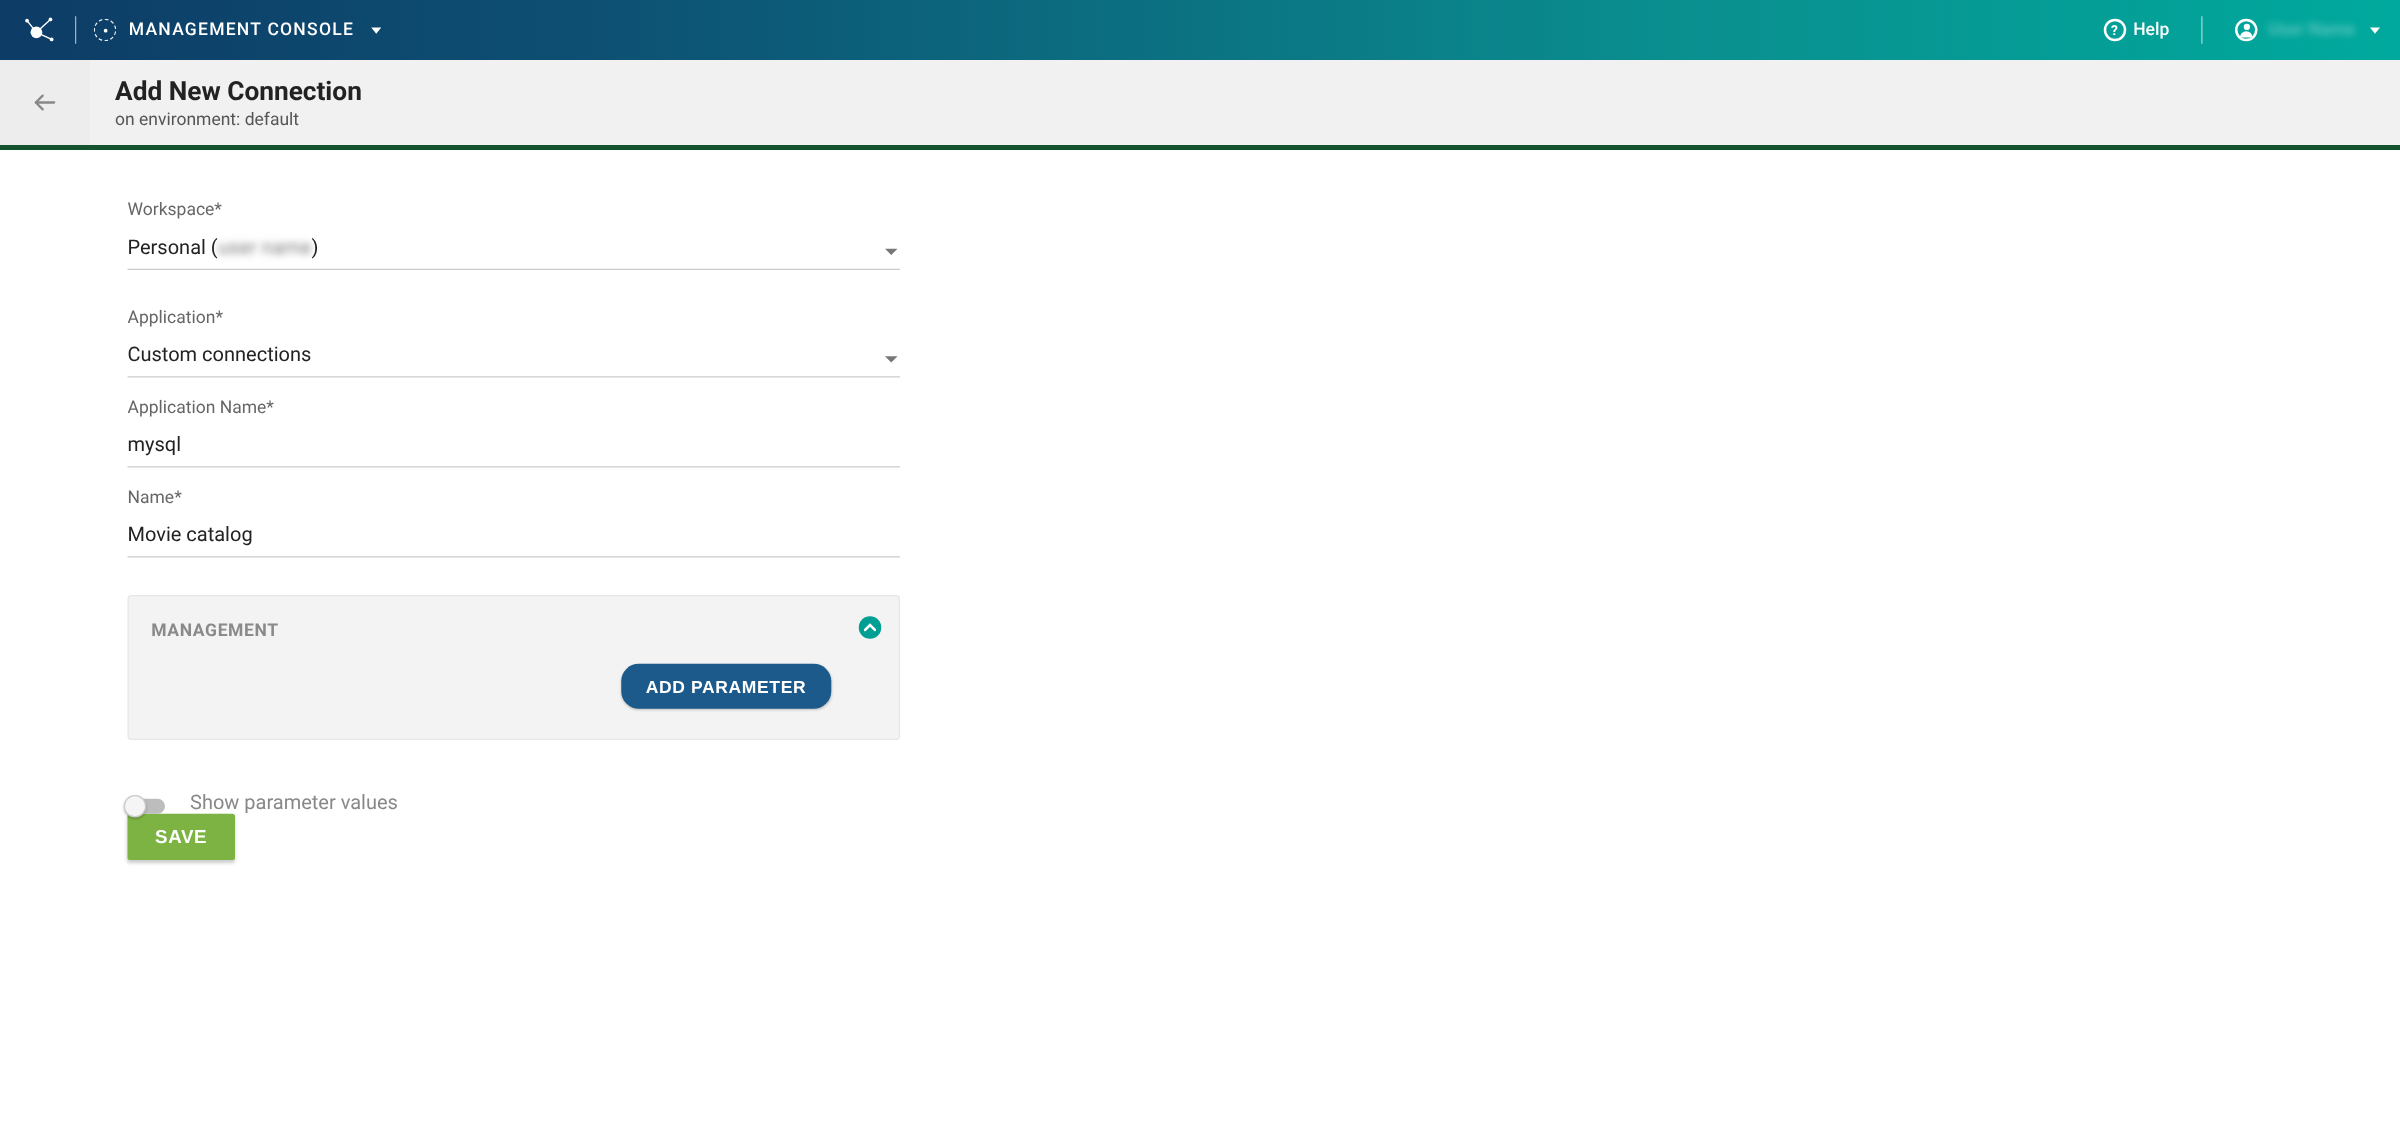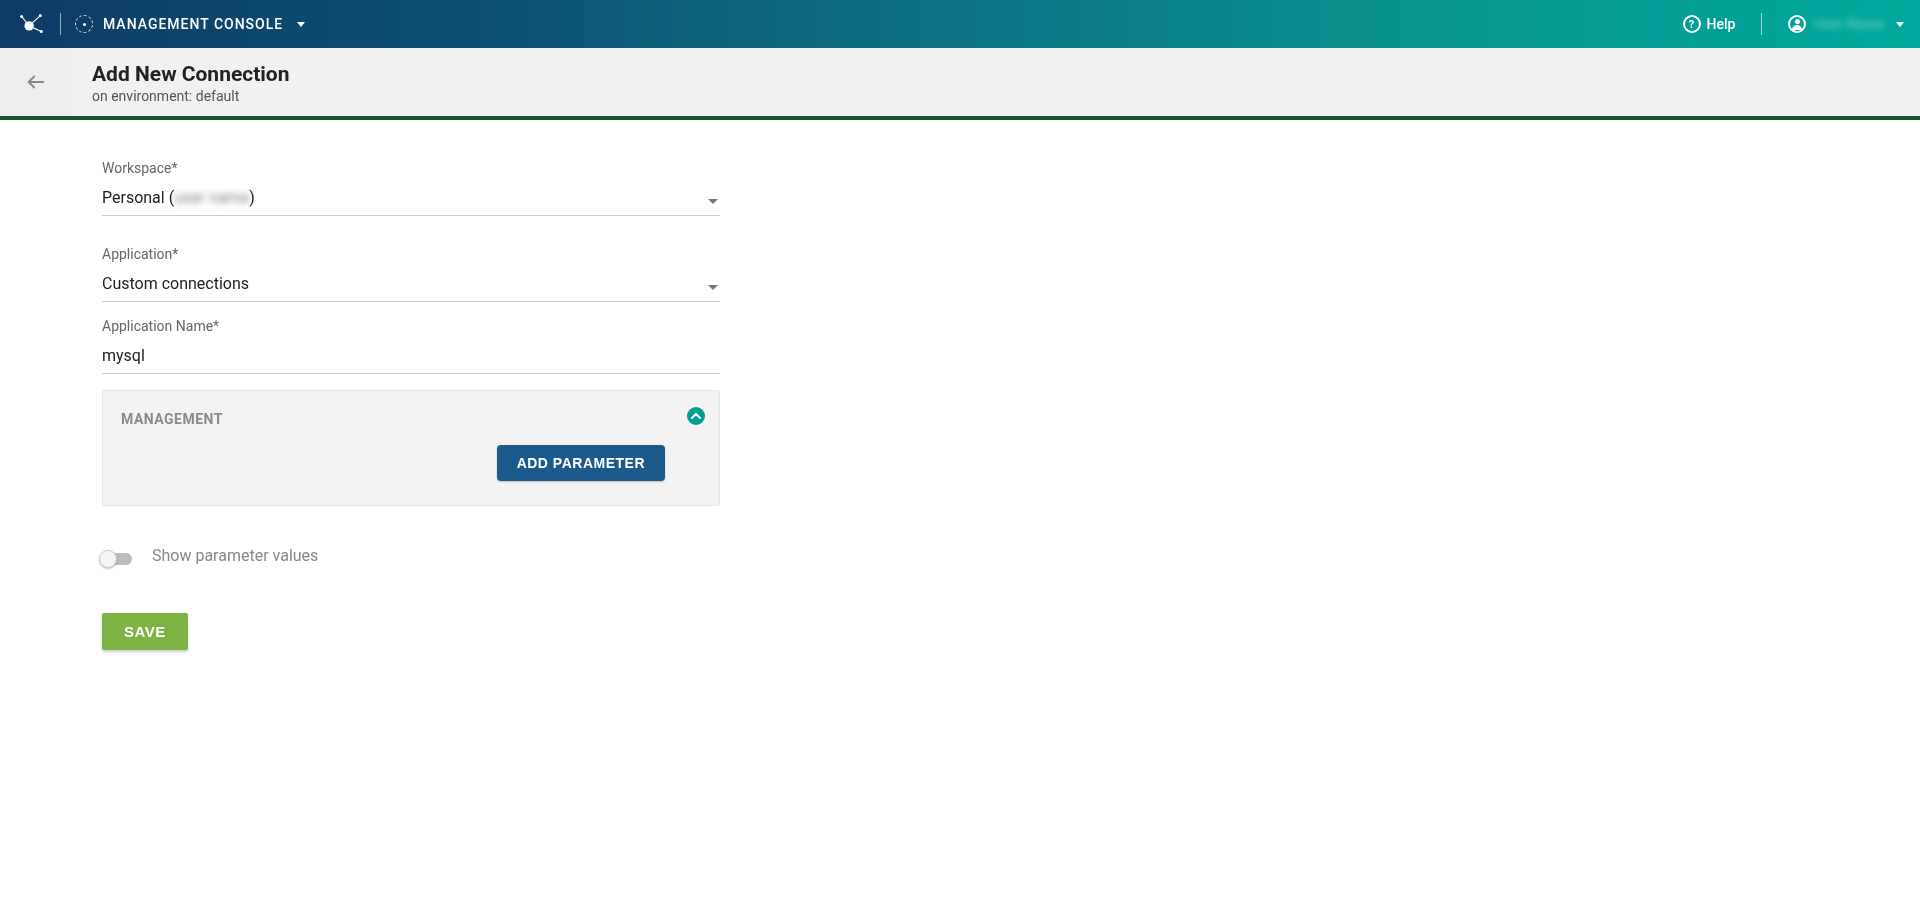--- a/index.html
+++ b/index.html
@@ -105,38 +105,37 @@
   .panel .collapse-btn svg { width: 10px; height: 10px; stroke: #fff; }
   .panel .actions { display: flex; justify-content: flex-end; margin-top: 18px; padding-right: 36px; }
   .btn-primary {
     background: #1b5a8a;
     color: #fff;
     border: none;
     padding: 10px 20px;
     font-size: 14px;
     letter-spacing: .5px;
     font-weight: 600;
-    border-radius: 4px;
+    border-radius: 14px;
     cursor: pointer;
     box-shadow: 0 1px 2px rgba(0,0,0,.2);
   }
   
   .toggle-row { display: flex; align-items: flex-end; gap: 20px; margin-top: 40px; }
   .toggle {
     position: relative; width: 30px; height: 12px; background: #bdbdbd; border-radius: 10px;
     cursor: pointer;
   }
   .toggle .knob {
     position: absolute; left: -3px; top: -3px; width: 18px; height: 18px; border-radius: 50%;
     background: #f5f5f5; border: 1px solid #ccc; box-shadow: 0 1px 2px rgba(0,0,0,.25);
   }
   .toggle-row .tlabel { color: #888; font-size: 16px; }
   
   .btn-save {
-    margin-top: 48px;
     background: #7cb342;
     color: #fff;
     border: none;
     padding: 10px 22px;
     font-size: 15px;
     font-weight: 600;
     letter-spacing: .5px;
     border-radius: 2px;
     cursor: pointer;
     box-shadow: 0 2px 3px rgba(0,0,0,.2);
@@ -217,20 +216,24 @@
         <div class="control">Custom connections</div>
         <span class="select-caret"></span>
       </div>
     </div>
 
     <div class="field tight">
       <label class="label">Application Name*</label>
       <input class="control" value="mysql" style="">
     </div>
 
+    <div class="field">
+      <label class="label">Name*</label>
+      <input class="control" value="Movie catalog" style="">
+    </div>
 
     
     <div class="panel">
       <div class="panel-title">MANAGEMENT</div>
       <div class="collapse-btn">
         <svg viewBox="0 0 10 10" stroke-width="2" fill="none" stroke-linecap="round">
           <polyline points="1 7 5 3 9 7"></polyline>
         </svg>
       </div>
       <div class="actions">

